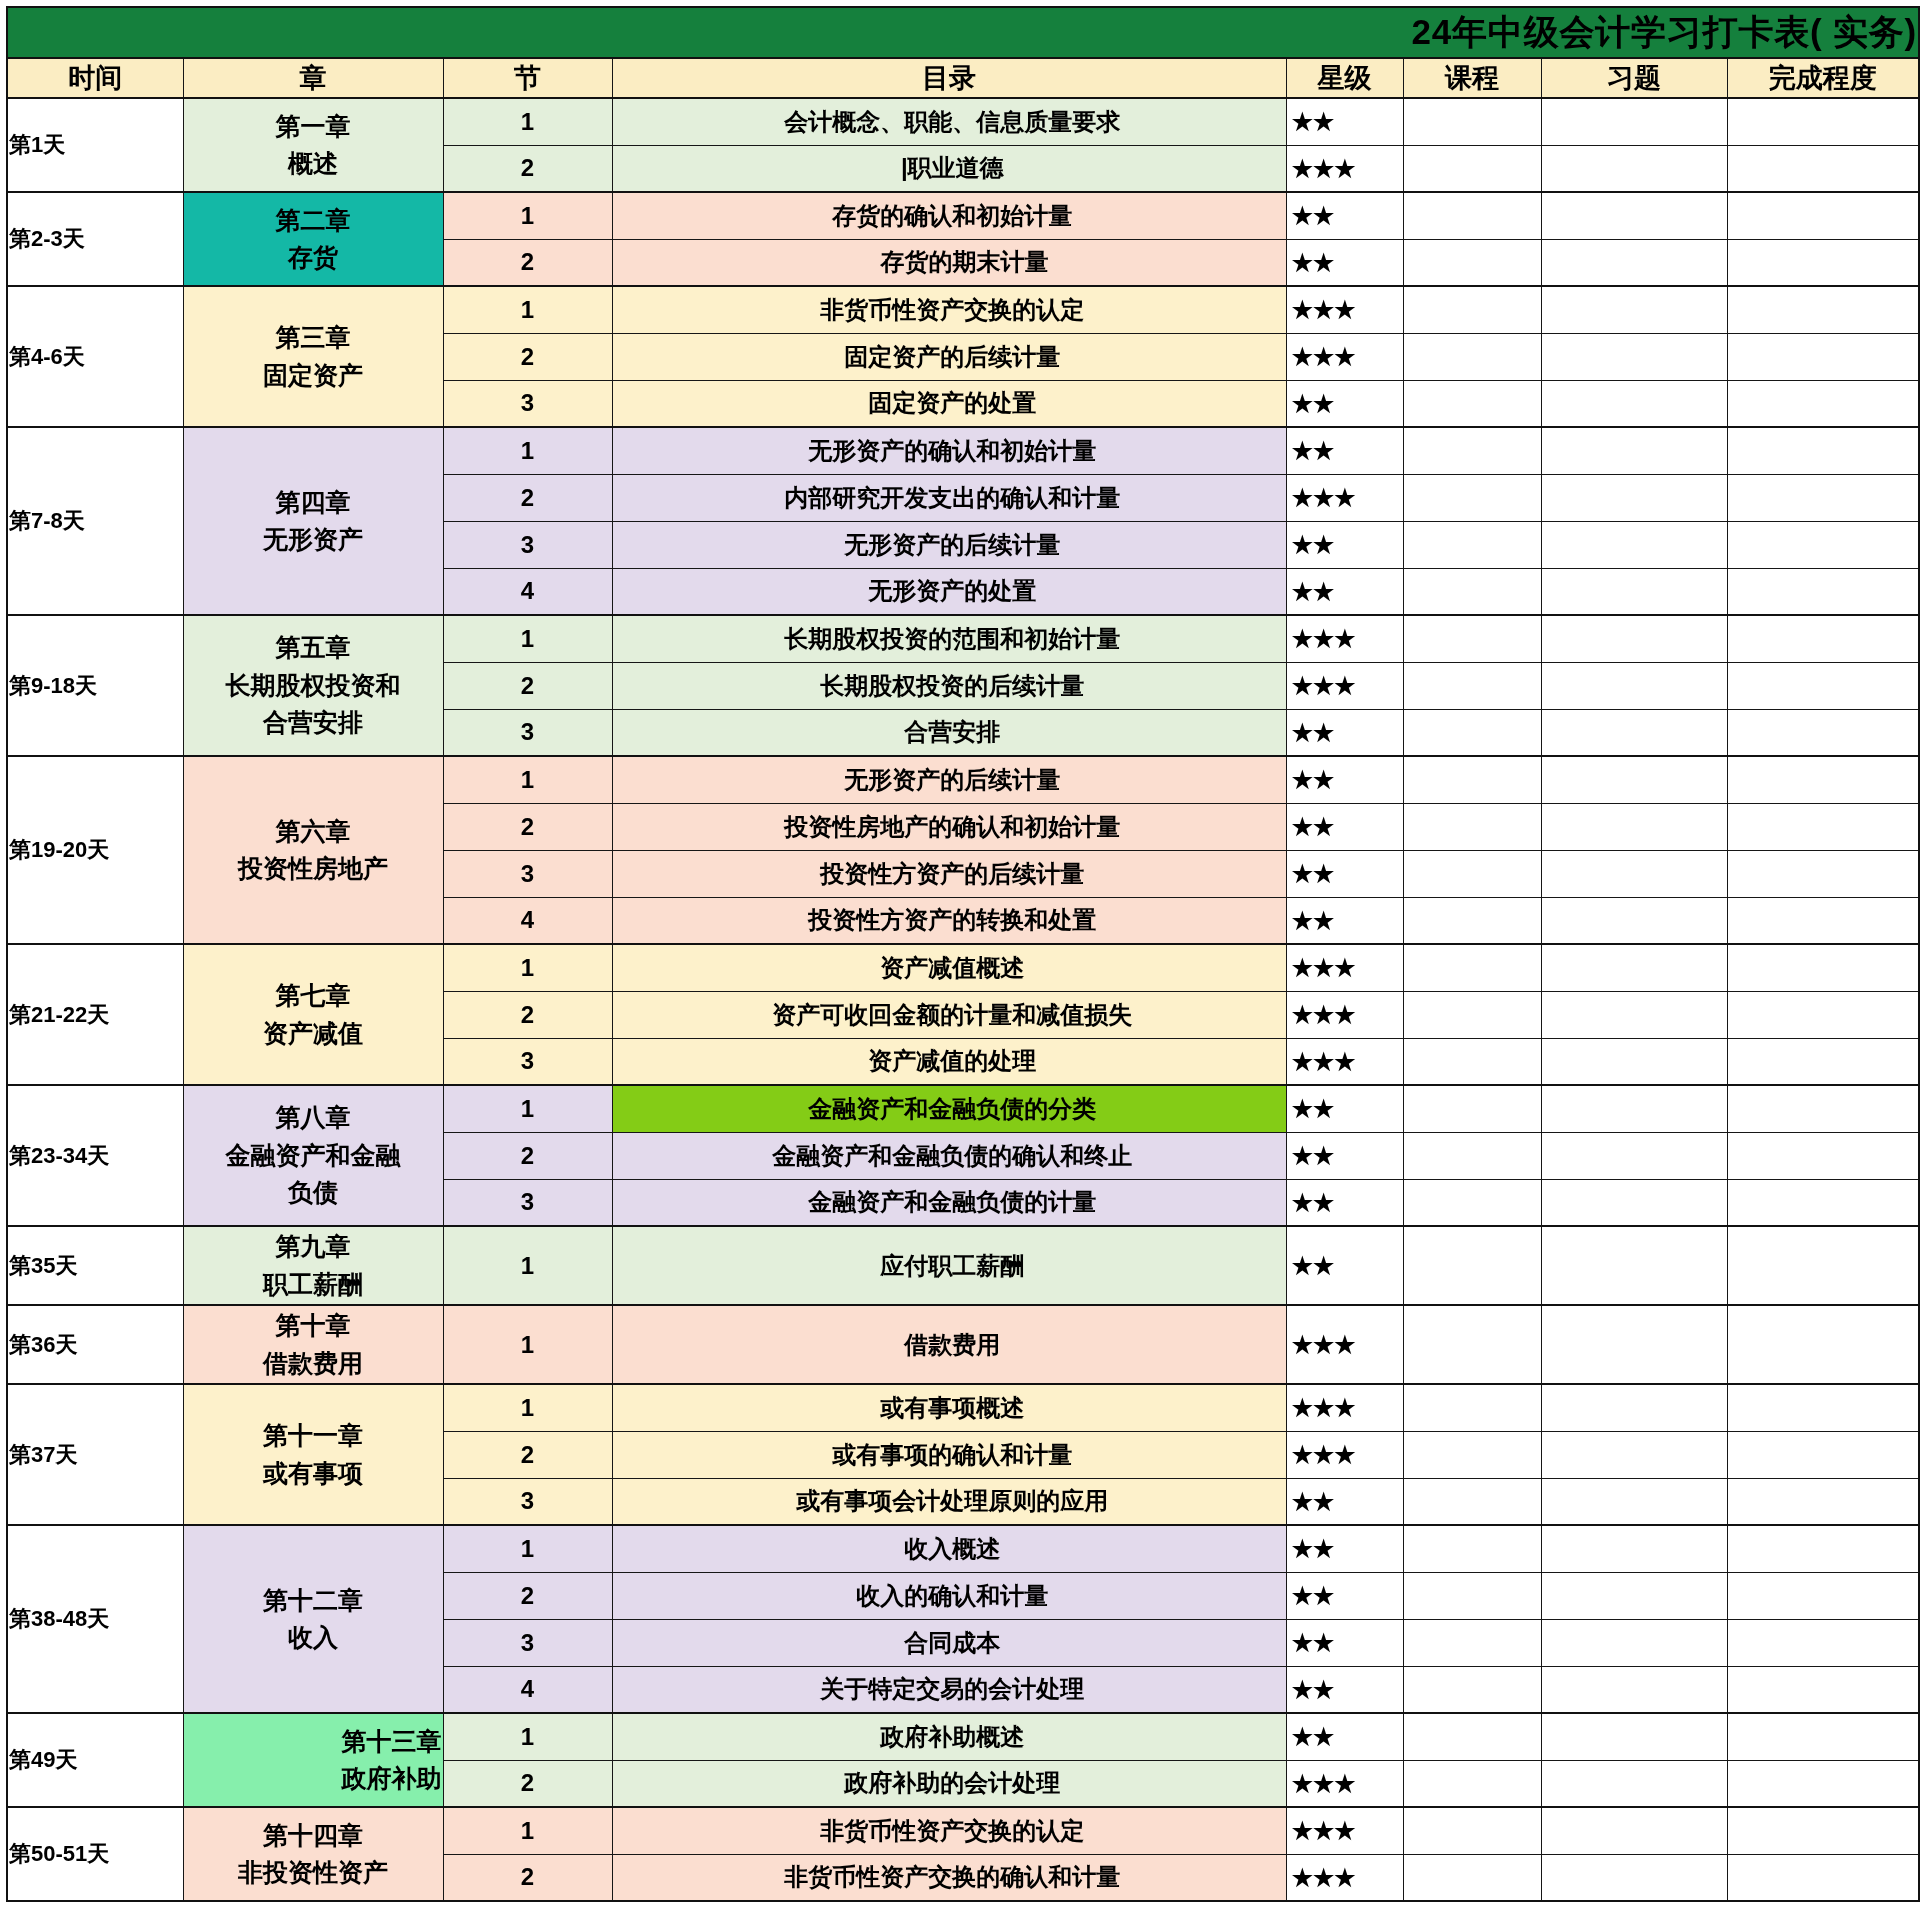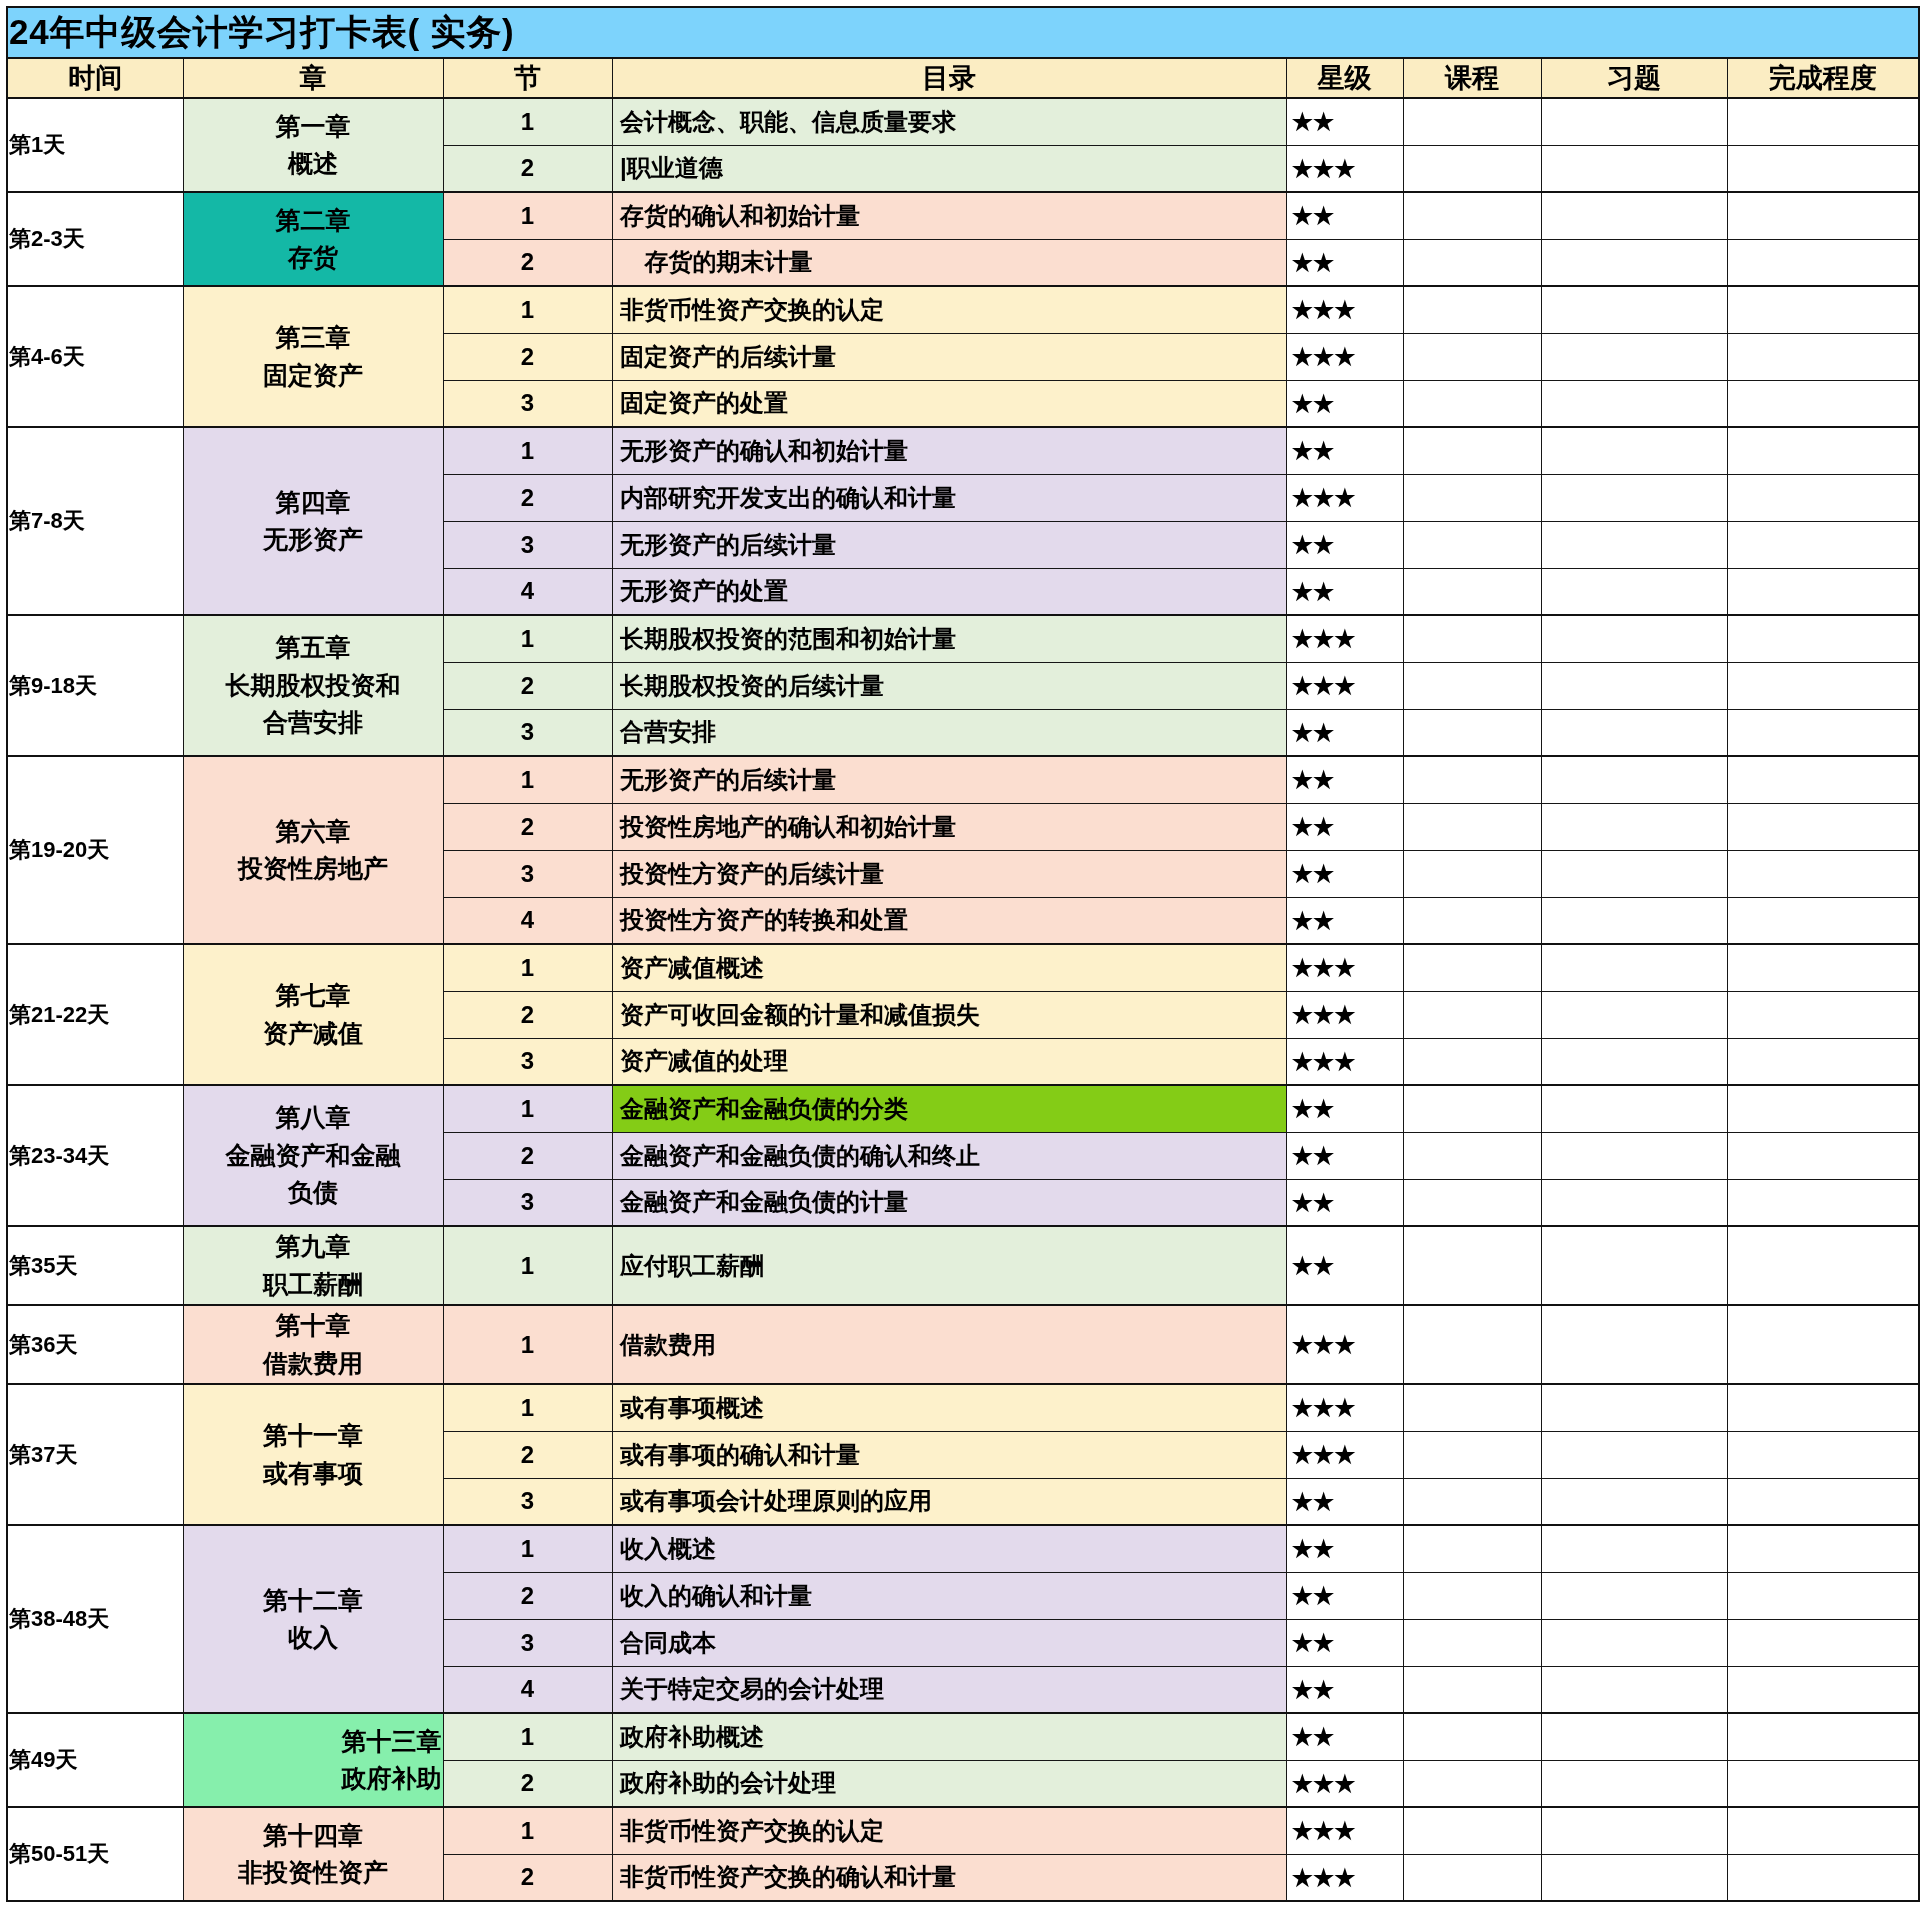--- a/index.html
+++ b/index.html
@@ -1,29 +1,29 @@
 <!DOCTYPE html>
 <html style="font-size:12px"><head>
 <meta charset="utf-8">
 <style>
   html,body{margin:0;padding:0;background:#ffffff;}
   body{width:1924px;height:1906px;font-family:"Liberation Sans","DejaVu Sans",sans-serif;color:#000;}
   .sheet{padding:6px 6px 0 6px;}
   table{border-collapse:collapse;table-layout:fixed;width:1912px;}
   td,th{border:1.5px solid #161616;overflow:hidden;box-sizing:border-box;}
   table{border:2.3px solid #111;}
-  tr.title-row td{border:2.3px solid #111;height:41px;font-size:35px;font-weight:bold;text-align:left;background:#7dd3fc;letter-spacing:0.8px;}
+  tr.title-row td{border:2.3px solid #111;height:41px;font-size:35px;font-weight:bold;text-align:right;background:#15803d;letter-spacing:0.8px;}
   tr.header-row th{height:36px;background:#FBEDC3;font-size:27px;font-weight:bold;text-align:center;border-bottom:2.3px solid #111;}
   tr.row-normal{height:47px;}
   tr.row-tall{height:72px;}
   tr.group-start td{border-top:2.3px solid #111;}
   td.c-time{background:#fff;text-align:left;font-size:22px;font-weight:bold;margin-left:40px;}
   td.c-chap{text-align:center;font-size:25px;font-weight:bold;white-space:pre-line;line-height:1.5;}
   td.c-sec{text-align:center;font-size:24px;font-weight:bold;}
-  td.c-topic{text-align:left;font-size:24px;font-weight:bold;padding-left:7.5px;}
+  td.c-topic{text-align:center;font-size:24px;font-weight:bold;padding-left:7.5px;}
   td.c-stars{background:#fff;text-align:left;font-size:27px;letter-spacing:-3px;padding-left:3.8px;font-family:"DejaVu Sans",sans-serif;}
   td.c-empty{background:#fff;}
 </style>
 </head>
 <body>
 
 <div class="sheet">
   <table>
     <colgroup>
       <col style="width:176px">

